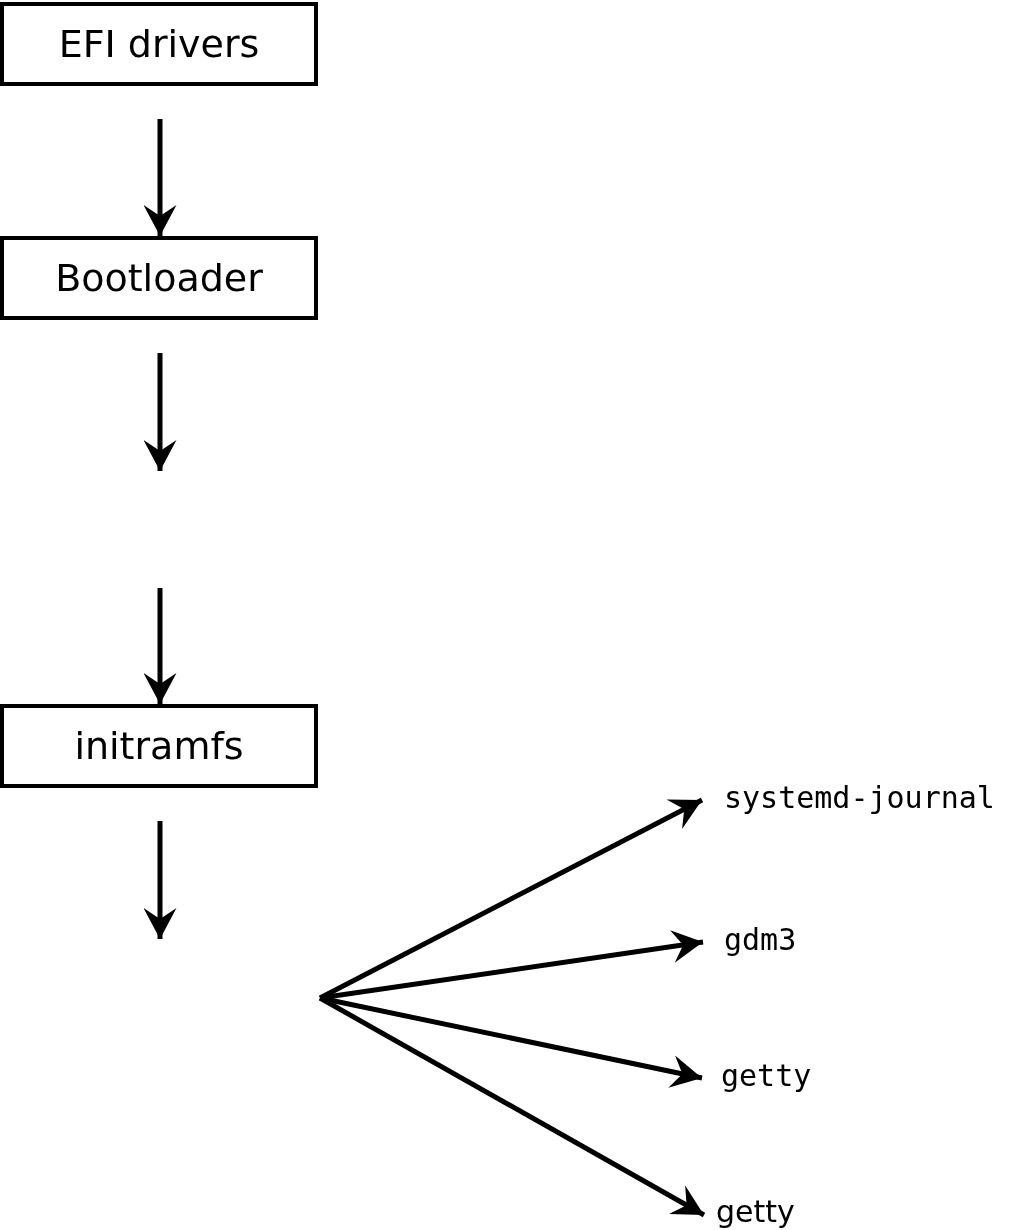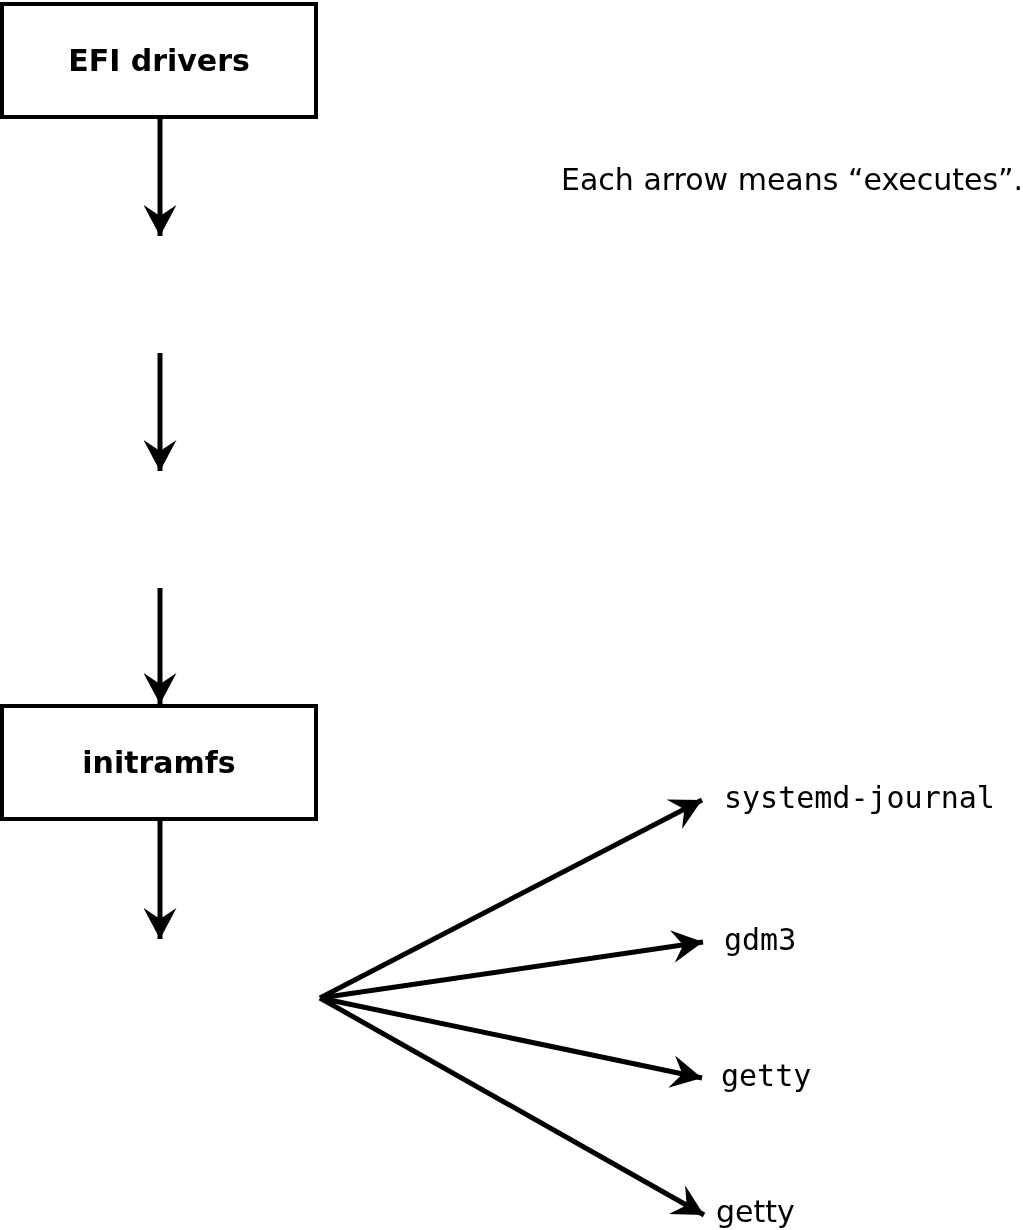--- a/index.html
+++ b/index.html
@@ -14,27 +14,26 @@
     color:var(--ink);
   }
   .arrows-layer {
     position:absolute; left:0; top:0;
     width:1023px; height:1230px;
     z-index:2;
   }
   .arrows-layer line { stroke:var(--ink); stroke-width:5; }
   .node {
     position:absolute;
-    left:0; width:318px; height:117px;
+    left:0; width:318px; height:84px;
     background:var(--bg);
     border:4px solid var(--ink);
     display:flex; align-items:center; justify-content:center;
-    font-size:30px;
+    font-size:38px;
     z-index:1;
-    font-weight:bold;
   }
   .node-efi        { top:2px; }
   .node-bootloader { top:236px; }
   .node-kernel     { top:471px; }
   .node-initramfs  { top:704px;text-align:center; }
   .node-systemd    { top:939px; }
   .note {
     position:absolute;
     left:561px; top:165px;
     font-size:30px; line-height:1;
@@ -55,25 +54,27 @@
   .target-sshd    { left:716px; top:1212px; font-family:"DejaVu Sans", sans-serif; }
 </style>
 </head>
 <body>
 
 <div class="canvas">
 
   <div class="node node-efi">
     <span>EFI drivers</span>
   </div>
+  <div class="node node-bootloader">
+    <span>Bootloader</span>
+  </div>
   <div class="node node-initramfs">
     <span>initramfs</span>
   </div>
 
-  <div class="note">Each arrow means “executes”.</div>
 
   <div class="target-label target-journal">systemd-journal</div>
   <div class="target-label target-gdm3">gdm3</div>
   <div class="target-label target-getty">getty</div>
   <div class="target-label target-sshd">getty</div>
 
   <svg class="arrows-layer" width="1023" height="1230" viewBox="0 0 1023 1230" xmlns="http://www.w3.org/2000/svg">
     <defs>
       <marker id="dart" markerUnits="userSpaceOnUse" markerWidth="33" markerHeight="33" viewBox="0 0 33 33" refX="31" refY="16.5" orient="auto">
         <path d="M0,0 L31,16.5 L0,33 L11,16.5 Z" fill="#000000"></path>

